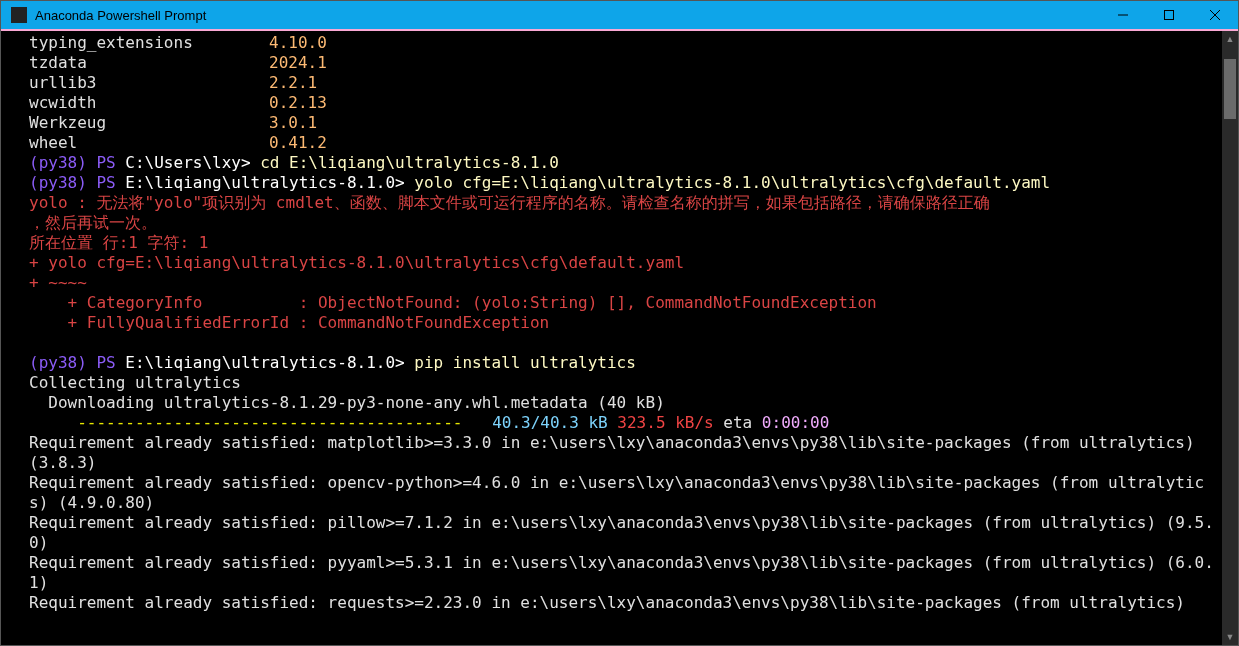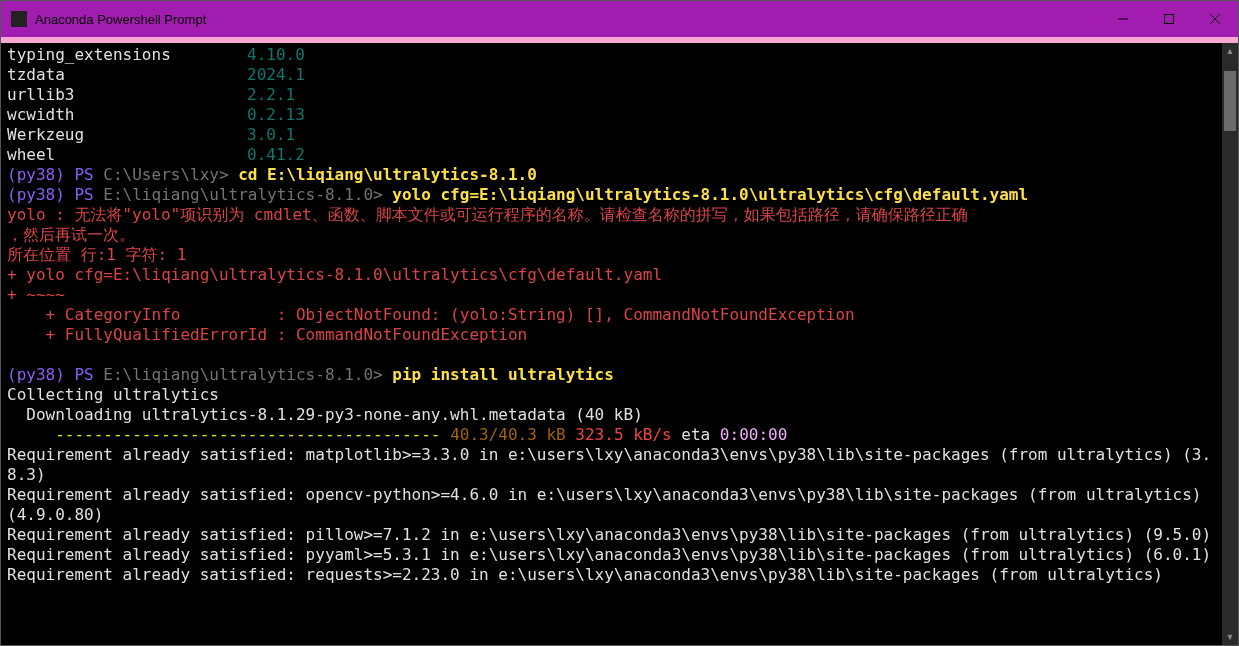--- a/index.html
+++ b/index.html
@@ -12,25 +12,25 @@
 }
 .window {
   background: #000;
   width: 1239px;
   height: 646px;
   border: 1px solid #555;
   display: flex;
   flex-direction: column;
 }
 .titlebar {
-  background: #a21caf;
-  height: 42px;
+  background: #0ea5e9;
+  height: 30px;
   display: flex;
   align-items: center;
-  border-bottom: 6px solid #f9a8d4;
+  border-bottom: 2px solid #f9a8d4;
 }
 .titlebar-icon {
   width: 16px; height: 16px;
   margin: 0 8px 0 10px;
   background: #222;
   display: inline-block;
 }
 .titlebar-title {
   font-size: 13px;
   color: #000;
@@ -44,20 +44,21 @@
   justify-content: center;
   color: #000;
   font-size: 12px;
   cursor: pointer;
 }
 
 .term-area {
   flex: 1;
   display: flex;
   background: #000;
+  padding-left: 22px;
 }
 .terminal {
   flex: 1;
   background: #000;
   color: #e0e0e0;
   font-family: "NSimSun","SimSun","Consolas",monospace;
   font-size: 16px;
   line-height: 20px;
   padding: 2px 6px;
   white-space: pre-wrap;
@@ -79,27 +80,27 @@
   position: absolute; left: 0; right: 0;
   height: 16px;
   display: flex; align-items: center; justify-content: center;
   color: #888; font-size: 9px;
 }
 .scroll-up { top: 0; }
 .scroll-down { bottom: 0; }
 
 .pkgrow { display: flex; }
 .pkgname { display: inline-block; width: 240px; }
-.pkgver { color: #0f766e; }
+.pkgver { color: #fdba74; }
 
 .prompt-env { color: #8b5cf6; }
-.prompt-path { color: #737373; }
-.cmd-yellow { color: #fde047; font-weight: bold; }
+.prompt-path { color: #ffffff; }
+.cmd-yellow { color: #fef9c3; }
 .err-red { color: #d94444; }
-.info-green { color: #a16207; }
+.info-green { color: #7dd3fc; margin-left: 20px; }
 .info-red2 { color: #ef4444; }
 .info-cyan { color: #f0abfc; }
 .progress-bar { color: #e6e600; }
 </style>
 </head>
 <body>
 
 <div class="window">
 
   <div class="titlebar">

